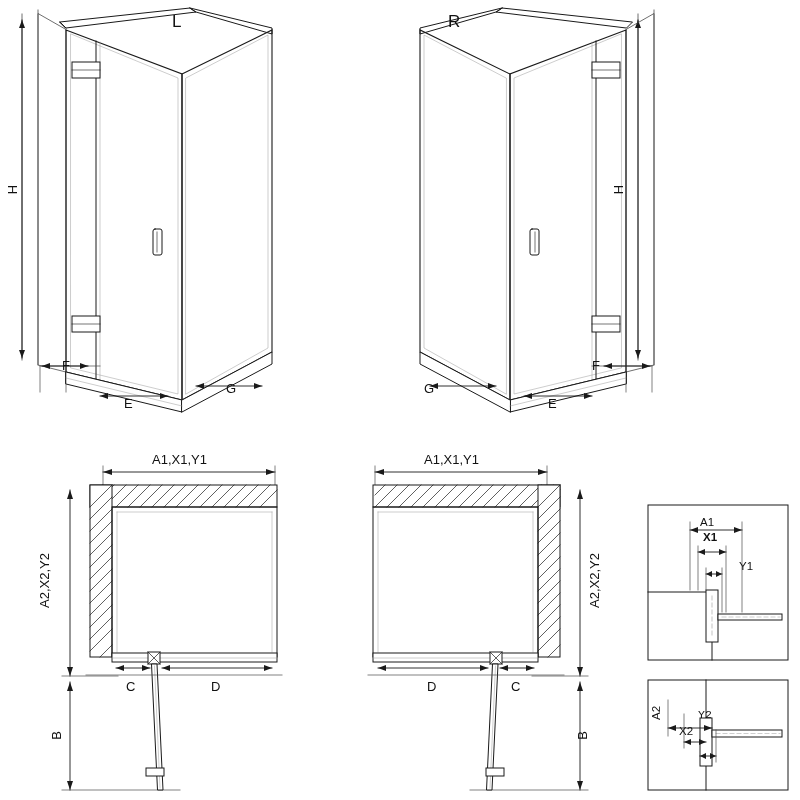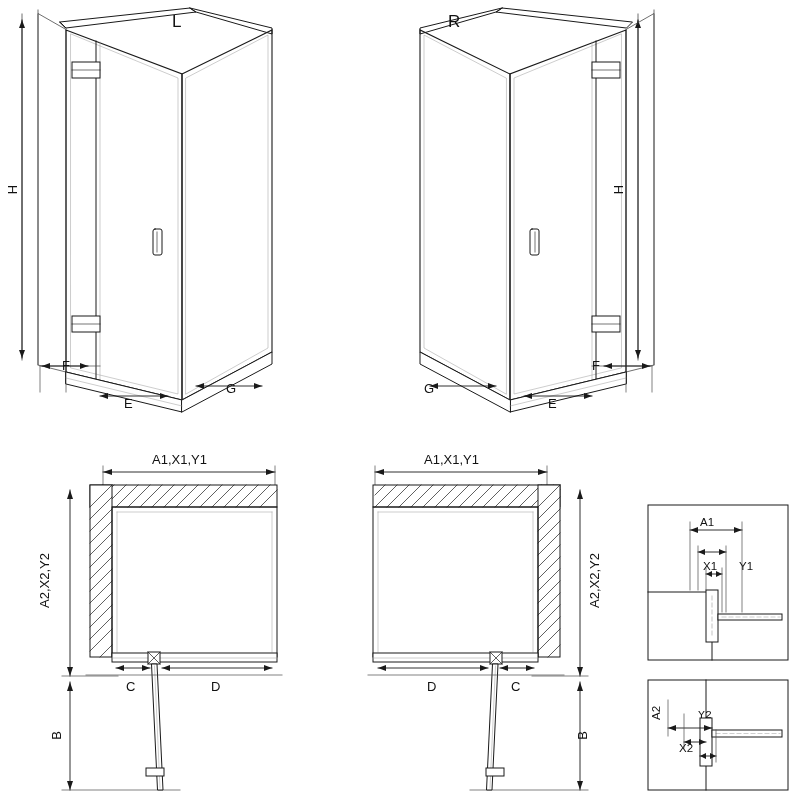--- a/index.html
+++ b/index.html
@@ -311,20 +311,20 @@
   <div class="lbl" style="left:211px;top:679px;">D</div>
   <div class="lbl rot" style="left:52px;top:728px;">B</div>
 
   <div class="lbl" style="left:424px;top:452px;">A1,X1,Y1</div>
   <div class="lbl rot" style="left:567px;top:573px;">A2,X2,Y2</div>
   <div class="lbl" style="left:427px;top:679px;">D</div>
   <div class="lbl" style="left:511px;top:679px;">C</div>
   <div class="lbl rot" style="left:578px;top:728px;">B</div>
 
   <div class="lbl small" style="left:684px;top:516px;margin-left:16px;">A1</div>
-  <div class="lbl small" style="left:703px;top:560px;">X1</div>
+  <div class="lbl small" style="left:703px;top:531px;font-weight:bold;">X1</div>
   <div class="lbl small" style="left:739px;top:560px;">Y1</div>
 
   <div class="lbl small rot" style="left:649px;top:707px;">A2</div>
-  <div class="lbl small" style="left:679px;top:725px;margin-top:17px;">X2</div>
+  <div class="lbl small" style="left:679px;top:725px;">X2</div>
   <div class="lbl small" style="left:698px;top:708px;font-family:Liberation Mono, monospace;">Y2</div>
 
 </div>
 
 </body></html>

